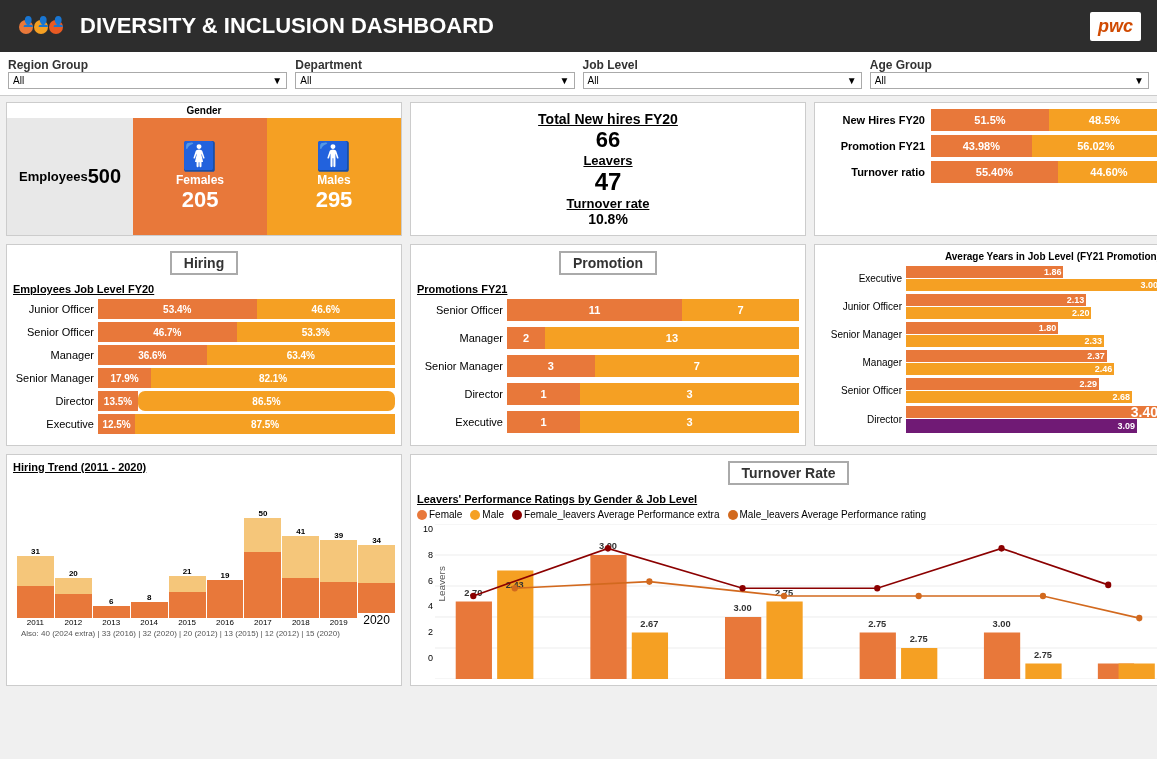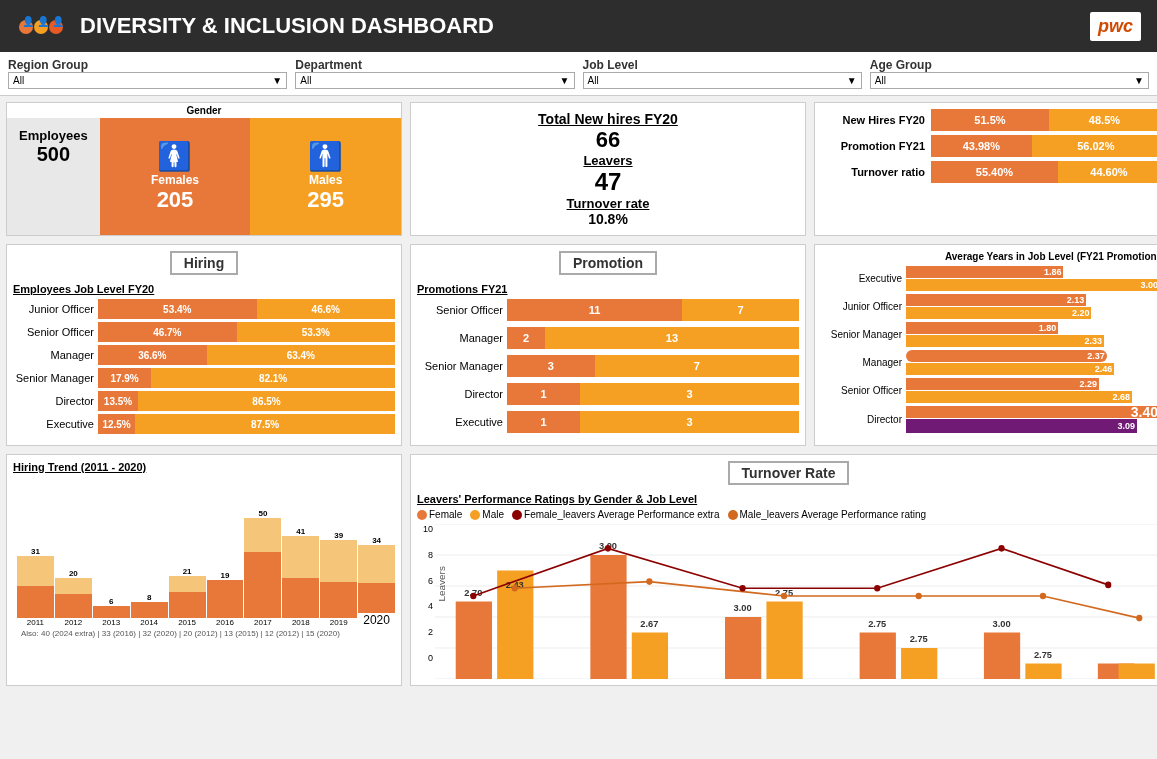--- a/index.html
+++ b/index.html
@@ -16,21 +16,21 @@
     .filter-group { flex: 1; display: flex; flex-direction: column; }
     .filter-label { font-size: 12px; color: #333; font-weight: bold; }
     .filter-select { border: 1px solid #aaa; background: white; padding: 2px 4px; font-size: 12px; display: flex; justify-content: space-between; align-items: center; cursor: pointer; }
     .filter-select span { font-size: 10px; }
 
     
     .main { display: grid; grid-template-columns: 400px 400px 357px; grid-template-rows: auto auto auto; gap: 4px; padding: 4px; }
     
     
     .kpi-section { grid-column: 1; grid-row: 1; display: flex; border: 1px solid #ccc; background: white; margin: 2px; }
-    .employees-box { background: #e8e8e8; display: flex; flex-direction: column; align-items: center; justify-content: flex-start; padding: 10px 12px; min-width: 90px; }
+    .employees-box { background: #e8e8e8; display: flex; flex-direction: row; align-items: center; justify-content: flex-start; padding: 10px 12px; min-width: 90px; }
     .employees-label { font-size: 13px; font-weight: bold; }
     .employees-count { font-size: 20px; font-weight: bold; }
     .gender-item { flex: 1; display: flex; flex-direction: column; align-items: center; justify-content: center; padding: 6px; }
     .gender-item.female { background: #e8783a; }
     .gender-item.male { background: #f5a023; }
     .gender-name { font-size: 12px; font-weight: bold; color: white; }
     .gender-num { font-size: 22px; font-weight: bold; color: white; }
 
     
     .hires-box { grid-column: 2; grid-row: 1; background: white; border: 1px solid #ccc; margin: 2px; display: flex; flex-direction: column; align-items: center; justify-content: center; padding: 8px; }
@@ -208,21 +208,21 @@
       <div class="job-bar-label">Senior Manager</div>
       <div class="job-bar-container">
         <div class="job-bar-f" style="width:17.9%;">17.9%</div>
         <div class="job-bar-m" style="width:82.1%;">82.1%</div>
       </div>
     </div>
     <div class="job-bar-row">
       <div class="job-bar-label">Director</div>
       <div class="job-bar-container">
         <div class="job-bar-f" style="width:13.5%;">13.5%</div>
-        <div class="job-bar-m" style="width:86.5%;">86.5%</div>
+        <div class="job-bar-m" style="width:86.5%;border-radius:7px;">86.5%</div>
       </div>
     </div>
     <div class="job-bar-row">
       <div class="job-bar-label">Executive</div>
       <div class="job-bar-container">
         <div class="job-bar-f" style="width:12.5%;">12.5%</div>
         <div class="job-bar-m" style="width:87.5%;">87.5%</div>
       </div>
     </div>
   </div>
@@ -303,21 +303,21 @@
         </div>
         <div style="display:flex; align-items:center;">
           <div style="background:#f5a023; height:12px; width:78%; display:flex; align-items:center; justify-content:flex-end; padding-right:2px; font-size:9px; color:white; font-weight:bold;">2.33</div>
         </div>
       </div>
     </div>
     <div style="display:flex; align-items:center; margin-bottom:3px;">
       <div style="font-size:10px; width:85px; text-align:right; padding-right:4px;">Manager</div>
       <div style="flex:1; display:flex; flex-direction:column; gap:1px;">
         <div style="display:flex; align-items:center;">
-          <div style="background:#e8783a; height:12px; width:79%; display:flex; align-items:center; justify-content:flex-end; padding-right:2px; font-size:9px; color:white; font-weight:bold;border-radius:6px;">2.37</div>
+          <div style="background:#e8783a; height:12px; width:79%; display:flex; align-items:center; justify-content:flex-end; padding-right:2px; font-size:9px; color:white; font-weight:bold;">2.37</div>
         </div>
         <div style="display:flex; align-items:center;">
           <div style="background:#f5a023; height:12px; width:82%; display:flex; align-items:center; justify-content:flex-end; padding-right:2px; font-size:9px; color:white; font-weight:bold;">2.46</div>
         </div>
       </div>
     </div>
     <div style="display:flex; align-items:center; margin-bottom:3px;">
       <div style="font-size:10px; width:85px; text-align:right; padding-right:4px;">Senior Officer</div>
       <div style="flex:1; display:flex; flex-direction:column; gap:1px;">
         <div style="display:flex; align-items:center;">

